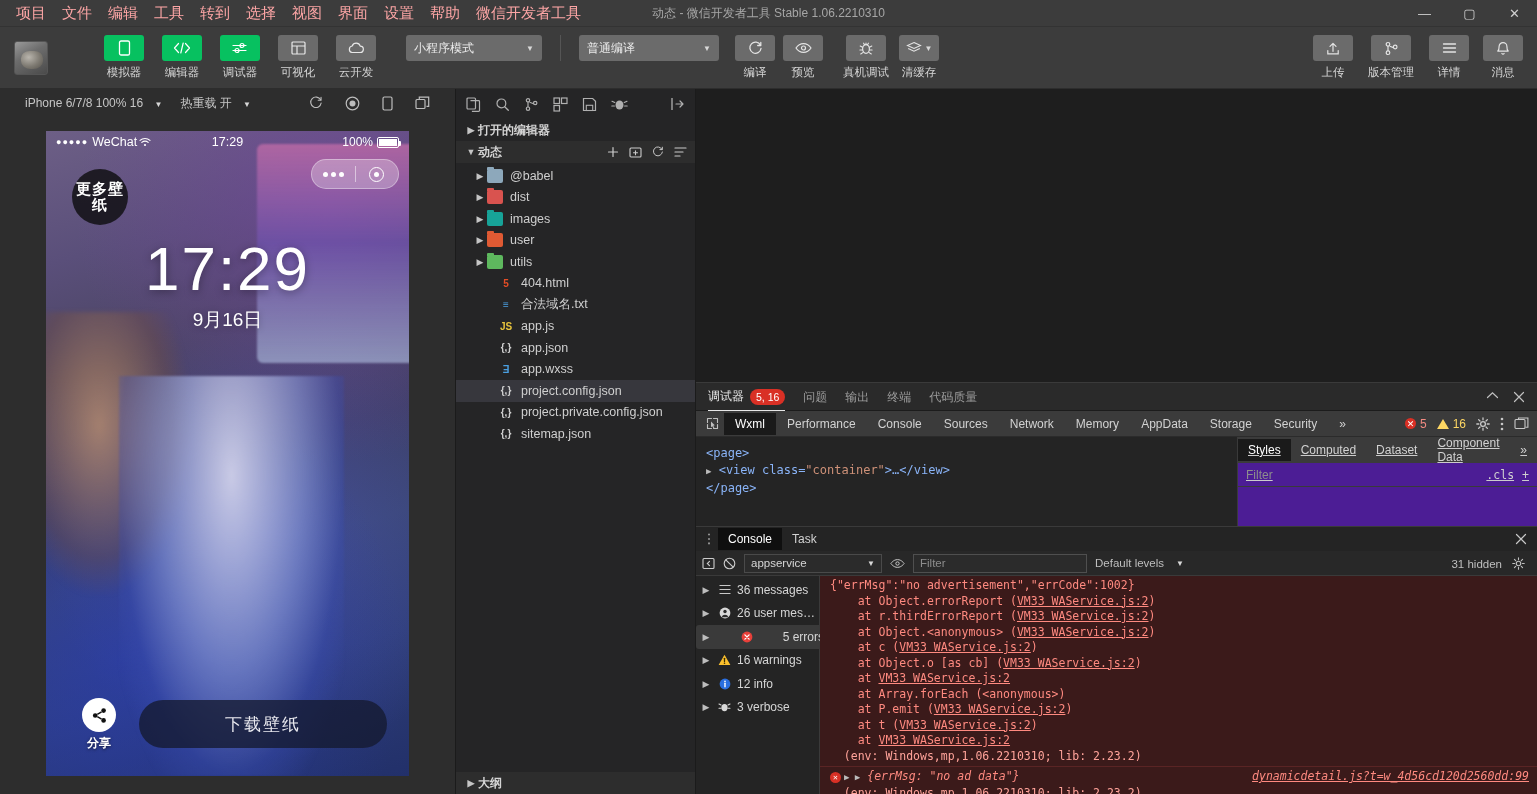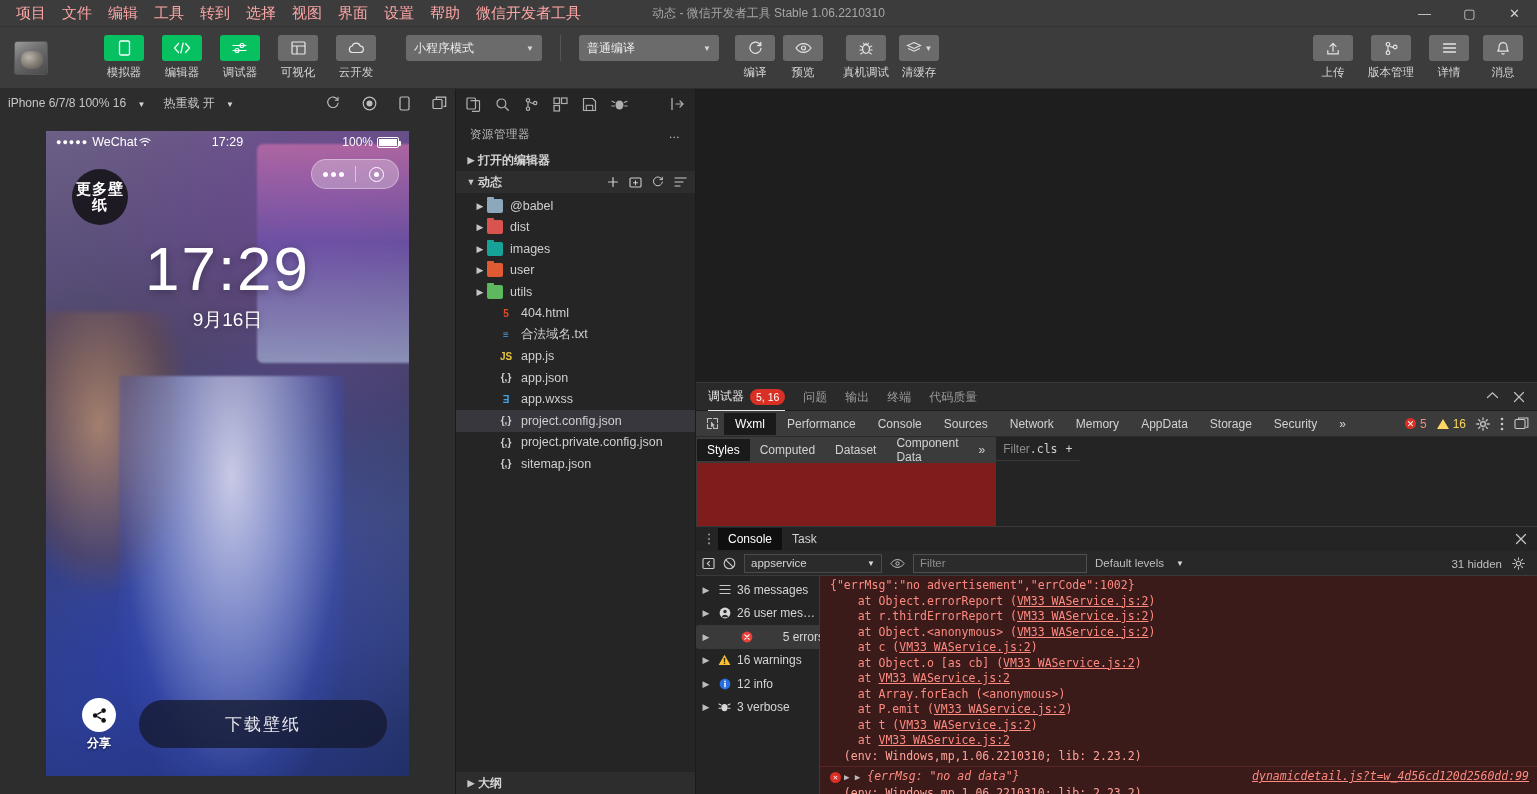--- a/index.html
+++ b/index.html
@@ -72,21 +72,21 @@
   }
   .ic-lbl { font-size: 11.5px; color: #d6d6d6; margin-top: 4px; white-space: nowrap; }
   .right-group { margin-left: auto; display: flex; gap: 6px; }
 
   
   .body { flex: 1; display: flex; min-height: 0; }
 
   
   .sim-pane { width: 456px; flex: 0 0 456px; background: #2d2d2d; display: flex; flex-direction: column; border-right:1px solid #1b1b1b;}
   .sim-bar {
-    height: 28px; display: flex; align-items: center; padding: 0 8px; gap: 18px;
+    height: 28px; display: flex; align-items: center; padding: 0 25px; gap: 18px;
     color: #c6c6c6; font-size: 12px; background: #2d2d2d;
   }
   .sim-bar .right { margin-left: auto; display: flex; gap: 22px; align-items: center; color:#bdbdbd; }
   .phone-wrap { flex: 1; display: flex; justify-content: center; padding-top: 14px; }
   .phone {
     width: 363px; height: 645px; background: #111; position: relative; overflow: hidden;
   }
   .wall {
     position: absolute; inset: 0;
     background:
@@ -216,21 +216,21 @@
   .dot-err { width: 11px; height: 11px; border-radius: 50%; background: #d93025; color:#fff; font-size:9px; display:flex;align-items:center;justify-content:center;}
   .tri-warn { width: 0;height:0;border-left:6px solid transparent;border-right:6px solid transparent;border-bottom:10px solid #fdd663;}
   .inspect-ic { width:24px; display:flex; align-items:center; justify-content:center; color:#c0c0c0;}
 
   .dt-body { flex: 1; display: flex; min-height: 0; }
   .wxml-area { flex: 1; background: #242424; padding: 8px 10px; font-family: "DejaVu Sans Mono", monospace; font-size: 12px; line-height: 17px; min-width:0;}
   .tag { color: #8ab4f8; }
   .attrv { color: #ce9178; }
   .tri { color:#bbb; font-size:9px; }
 
-  .styles-pane { width: 300px; flex: 0 0 300px; background: #7f1d1d; border-left: 1px solid #3a3a3a; display:flex; flex-direction:row;}
+  .styles-pane { width: 300px; flex: 0 0 300px; background: #4c1d95; border-left: 1px solid #3a3a3a; display:flex; flex-direction:column;text-decoration:underline;}
   .styles-tabs { height: 26px; display: flex; align-items: center; background: #3b3b3b; }
   .stab { font-size: 12px; color: #d2d2d2; padding: 4px 10px; }
   .stab.active { background: #1a1a1a; color: #fff; }
   .styles-filter {
     height: 24px; display: flex; align-items: center; padding: 0 8px; color: #8d8d8d; font-size: 12px;
     border-bottom: 1px solid #3a3a3a;
   }
   .styles-filter .r { margin-left: auto; display:flex; align-items:center; gap:8px; color:#d0d0d0; font-family:"DejaVu Sans Mono",monospace; font-size:11.5px;}
 
   
@@ -576,24 +576,20 @@
             </svg>
         </span>
         <span class="spacer">
           <svg width="15" height="14" viewBox="0 0 15 14">
               <path d="M2 1v12" stroke="currentColor" stroke-width="1.3"></path>
               <path d="M6 7h7M10 4l3 3-3 3" fill="none" stroke="currentColor" stroke-width="1.2" stroke-linecap="round" stroke-linejoin="round"></path>
             </svg>
         </span>
       </div>
 
-      <div class="exp-title">
-        <span>资源管理器</span>
-        <span class="dots3">…</span>
-      </div>
 
       <div class="sec-row plain">
         <span class="arrow">▶</span>
         <span>打开的编辑器</span>
       </div>
 
       <div class="sec-row">
         <span class="arrow">▼</span>
         <span>动态</span>
         <span class="sec-actions">
@@ -778,20 +774,32 @@
             <span>
               <svg width="15" height="13" viewBox="0 0 15 13">
                   <rect x="1" y="2.5" width="10" height="9" rx="1" fill="none" stroke="currentColor" stroke-width="1.1"></rect>
                   <path d="M4.5 2.5V1h9.4v9.2h-2.4" fill="none" stroke="currentColor" stroke-width="1.1"></path>
                 </svg>
             </span>
           </span>
         </div>
 
         <div class="dt-body">
+          <div class="wxml-area">
+            <div>
+              <span class="tag">&lt;page&gt;</span>
+            </div>
+            <div>
+              <span class="tri">▶</span>
+              <span class="tag">&lt;view class=</span><span class="attrv">"container"</span><span class="tag">&gt;…&lt;/view&gt;</span>
+            </div>
+            <div>
+              <span class="tag">&lt;/page&gt;</span>
+            </div>
+          </div>
 
           <div class="styles-pane">
             <div class="styles-tabs">
               <span class="stab active">Styles</span>
               <span class="stab">Computed</span>
               <span class="stab">Dataset</span>
               <span class="stab">Component Data</span>
               <span class="stab">»</span>
             </div>
             <div class="styles-filter">

